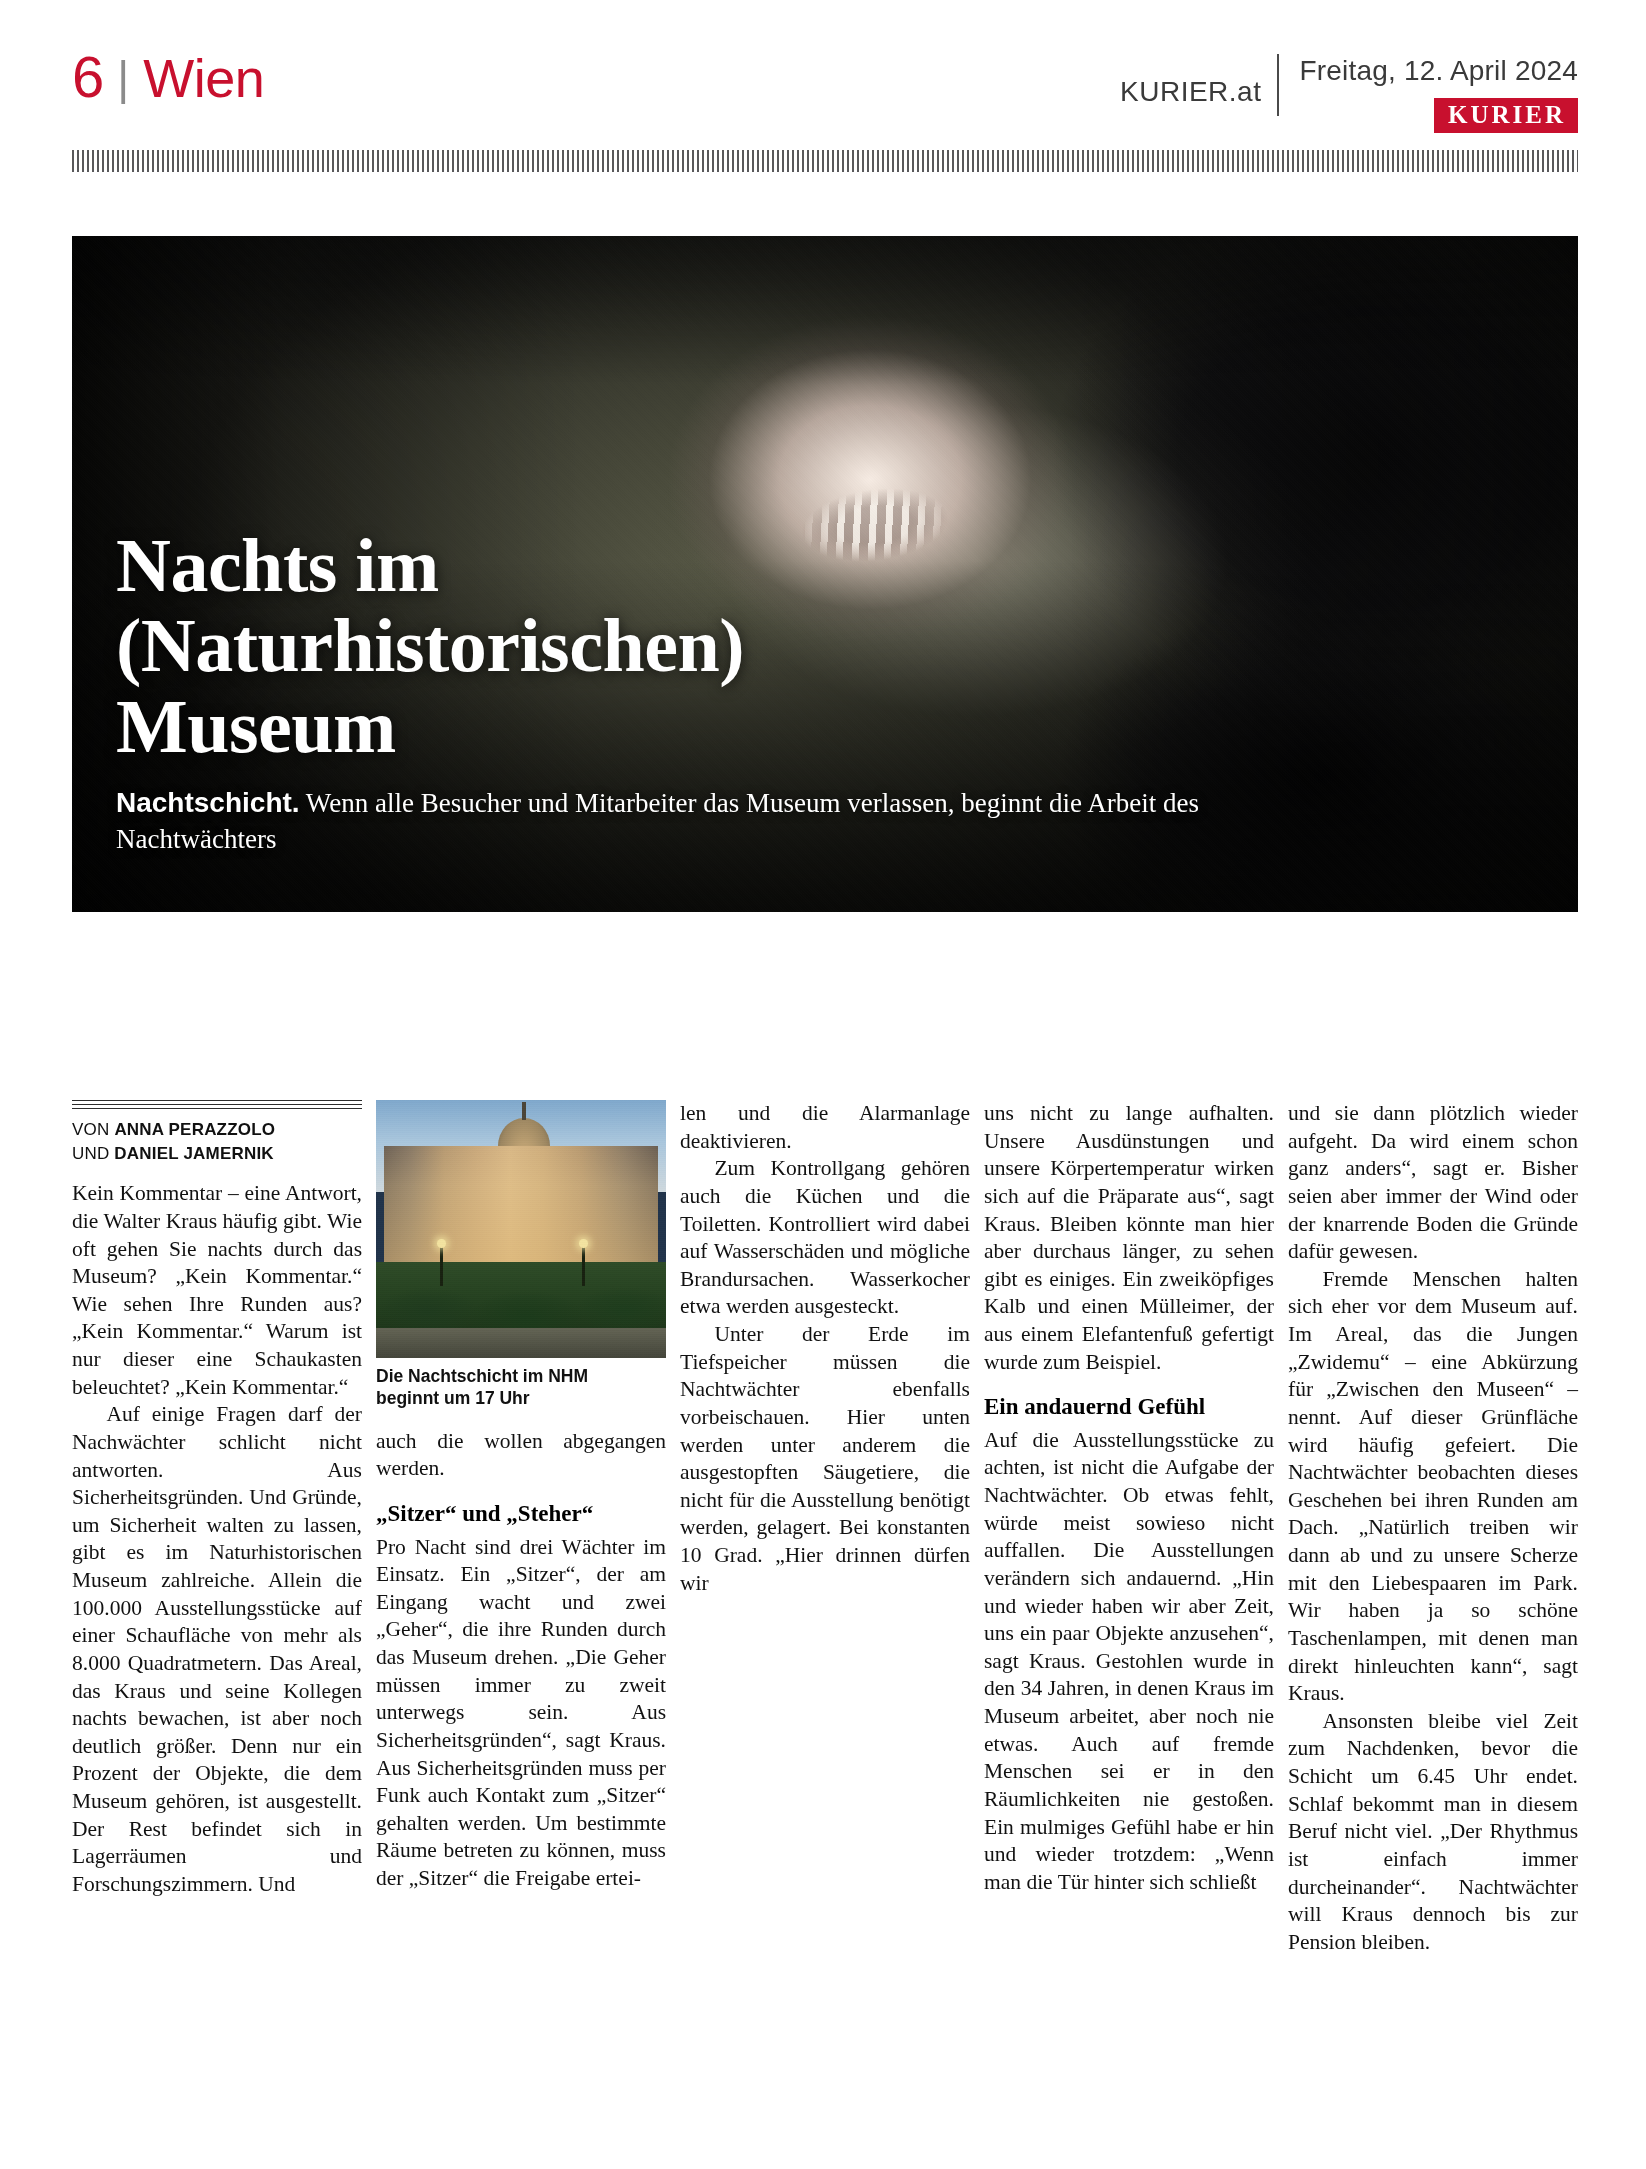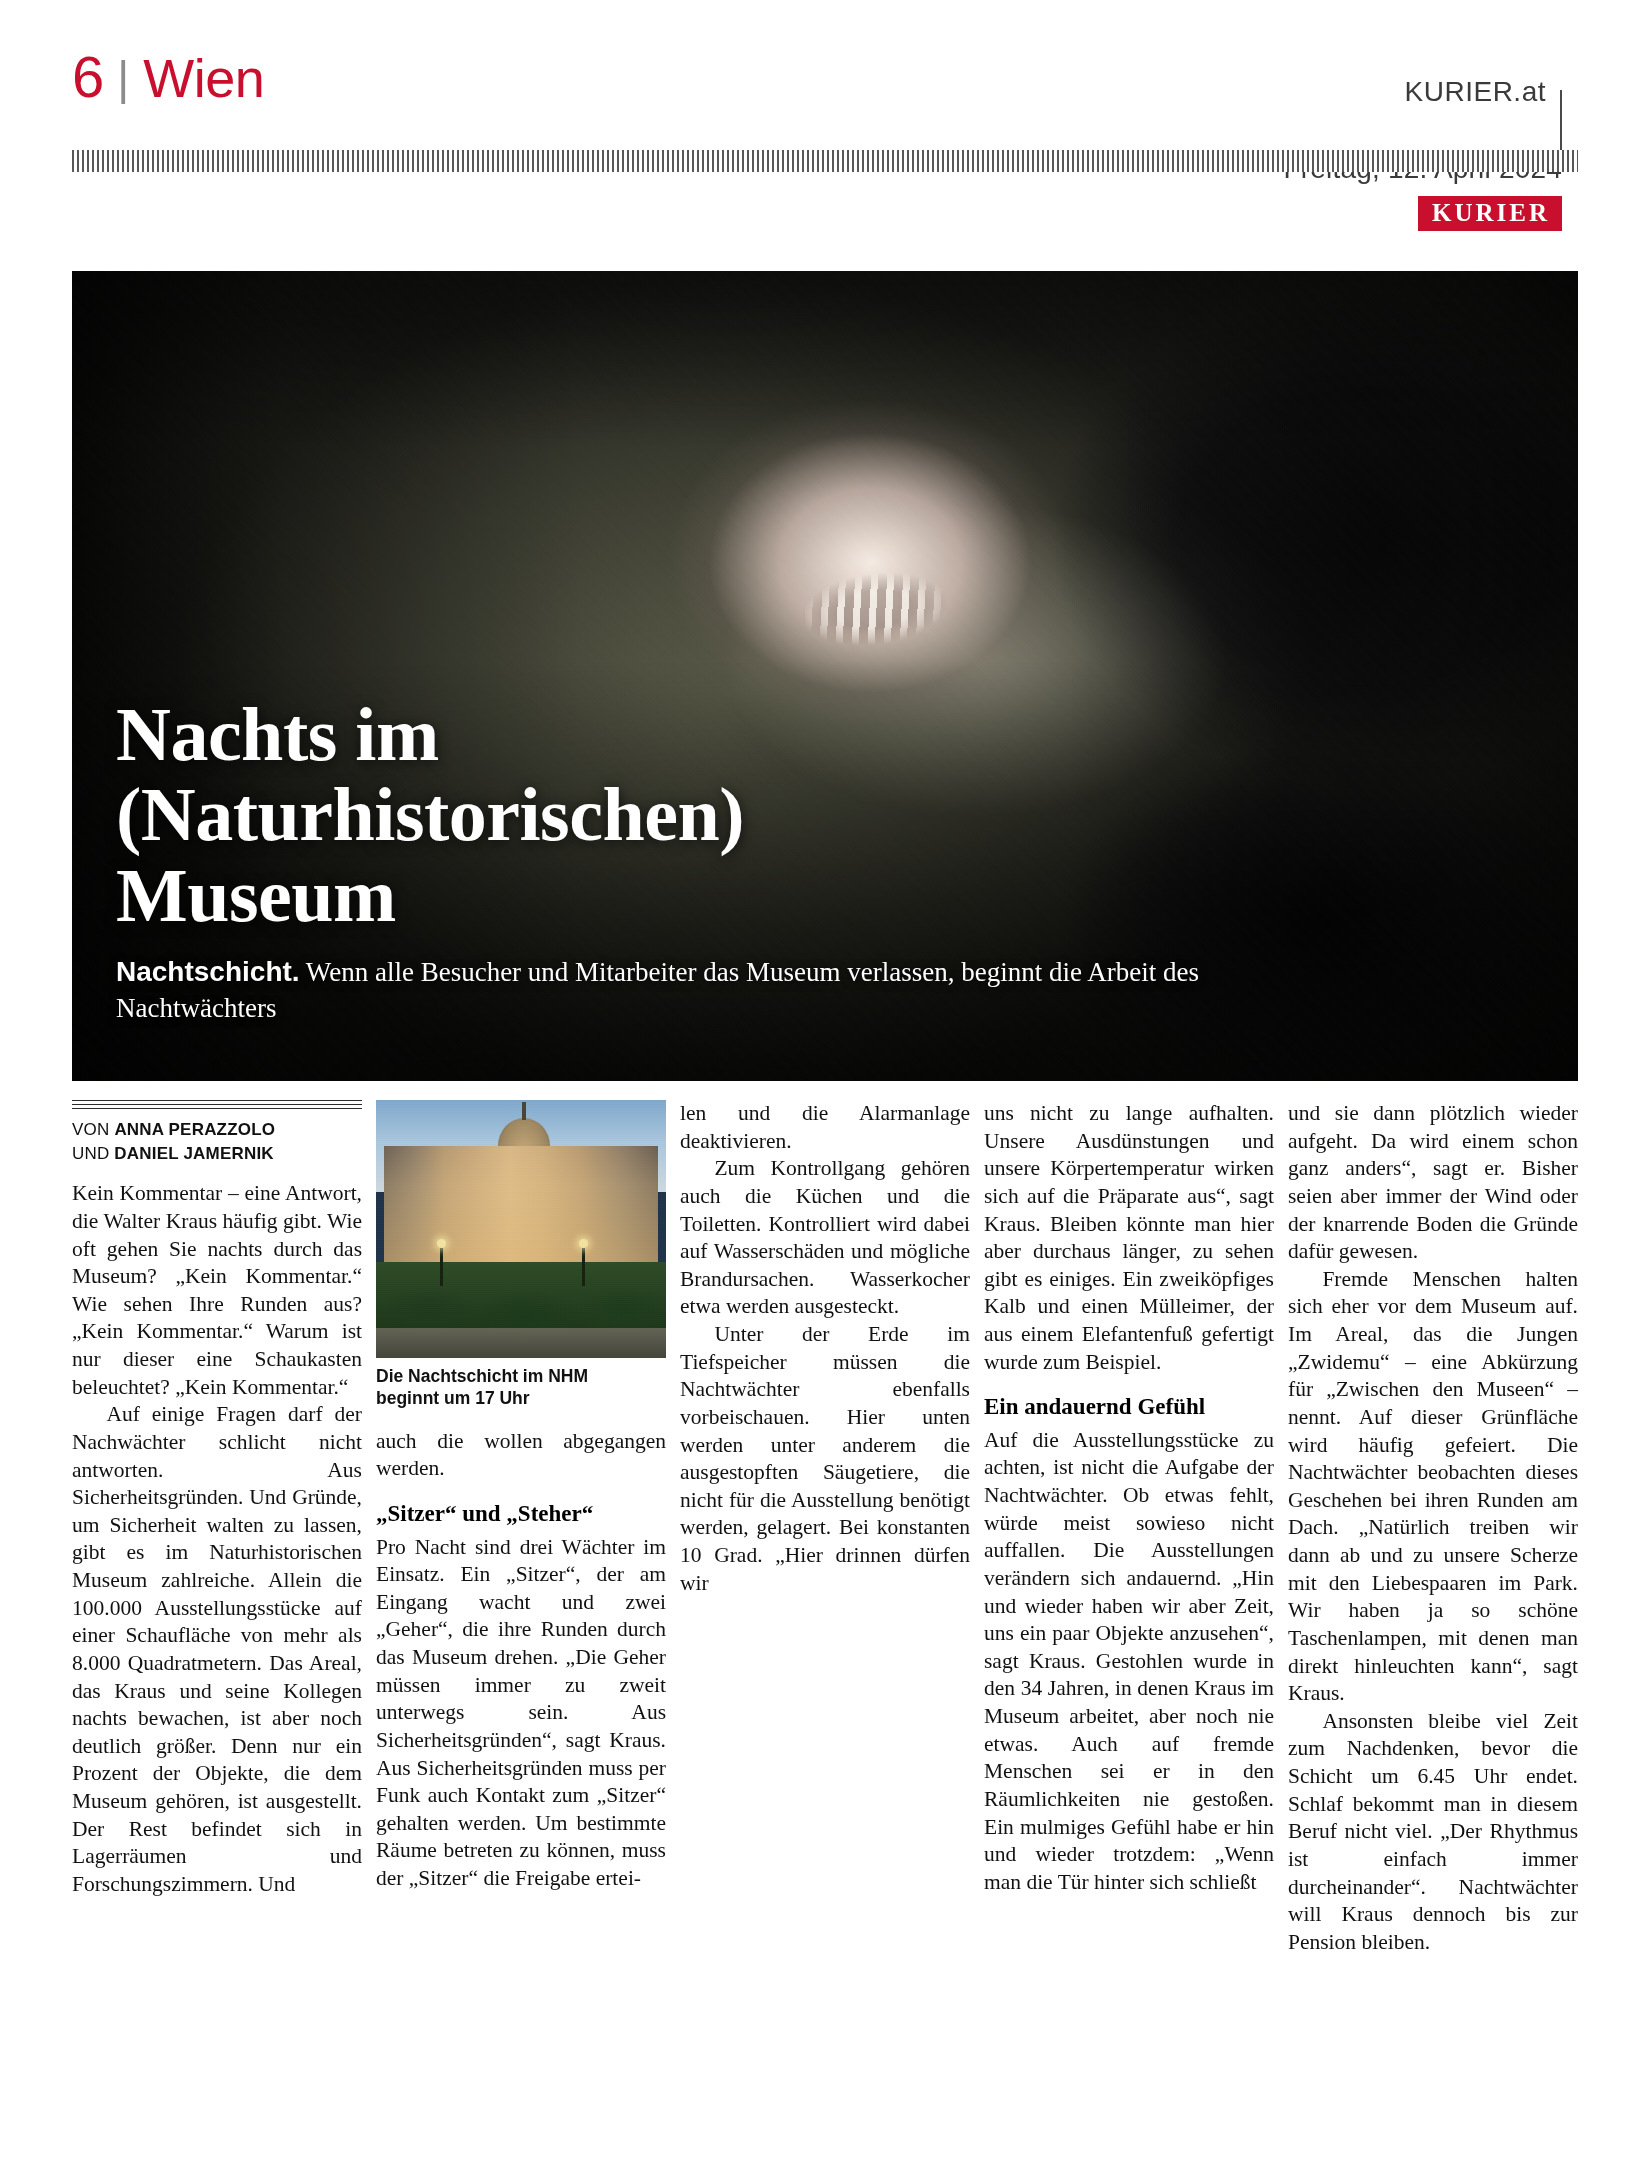--- a/index.html
+++ b/index.html
@@ -45,24 +45,23 @@
   }
   .section-name{
     font-size:54px;
     color:#c8102e;
     font-weight:400;
     line-height:1;
     letter-spacing:-0.5px;
   }
   .mast-right{
     position:absolute;
-    right:16px;top:6px;
-    display:flex;align-items:flex-end;
+    right:0;top:6px;
+    display:flex;align-items:flex-start;
     font-family:"Liberation Sans", sans-serif;
-    flex-direction:column;
   }
   .kurier-at{
     font-size:28px;
     color:#3a3a3a;
     font-weight:300;
     letter-spacing:0.5px;
     padding-right:16px;
     line-height:1.3;
     position:relative;
     top:20px;
@@ -107,24 +106,23 @@
       to right,
       #58585a 0px, #58585a 2px,
       #ffffff 2px, #ffffff 5px);
   }
 
   
   .hero{
     position:absolute;
     left:72px; right:68px;
     top:236px;
-    height:810px;
+    height:676px;
     overflow:hidden;
     background:#0b0d10;
-    margin-top:35px;
   }
   .hero-photo{
     position:absolute;inset:0;
     background:
       
       radial-gradient(ellipse 260px 210px at 53% 36%, rgba(255,244,236,0.95) 0%, rgba(229,206,197,0.72) 35%, rgba(120,104,98,0.25) 62%, rgba(0,0,0,0) 78%),
       
       radial-gradient(ellipse 420px 260px at 60% 48%, rgba(210,205,185,0.45) 0%, rgba(60,60,50,0.1) 60%, rgba(0,0,0,0) 80%),
       
       radial-gradient(ellipse 420px 330px at 86% 33%, rgba(8,8,9,0.96) 0%, rgba(12,12,14,0.85) 45%, rgba(0,0,0,0) 75%),

